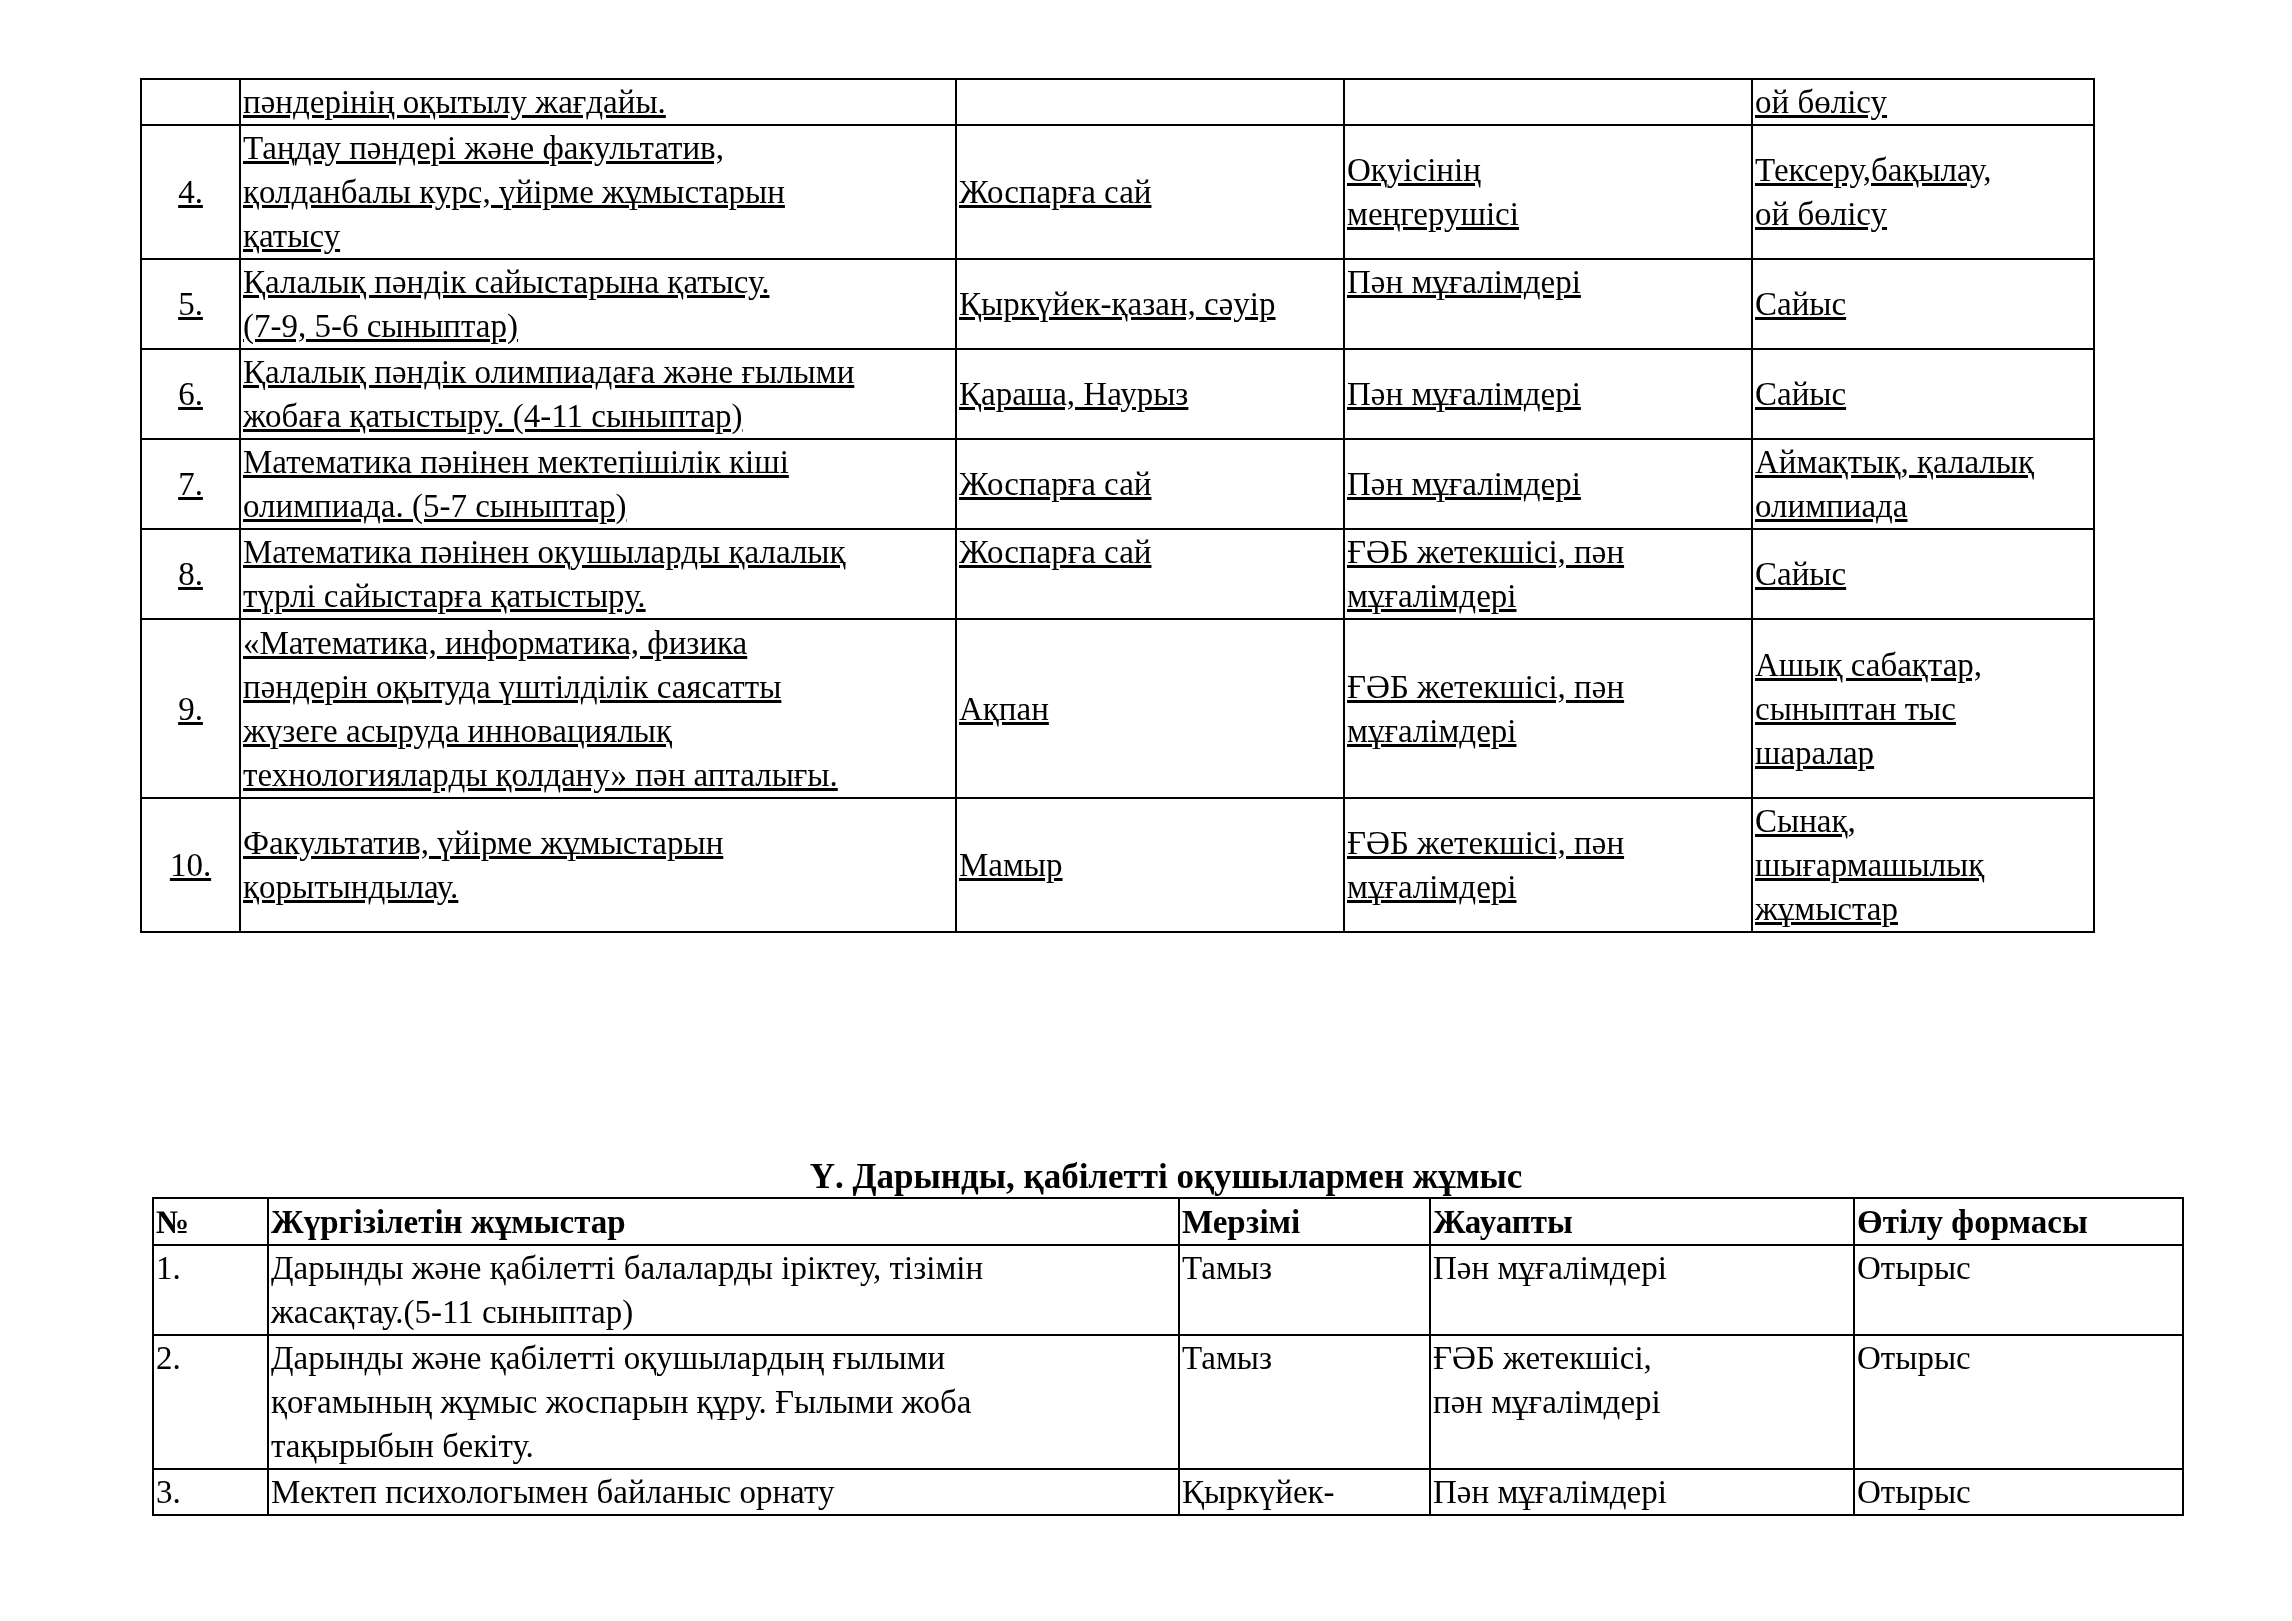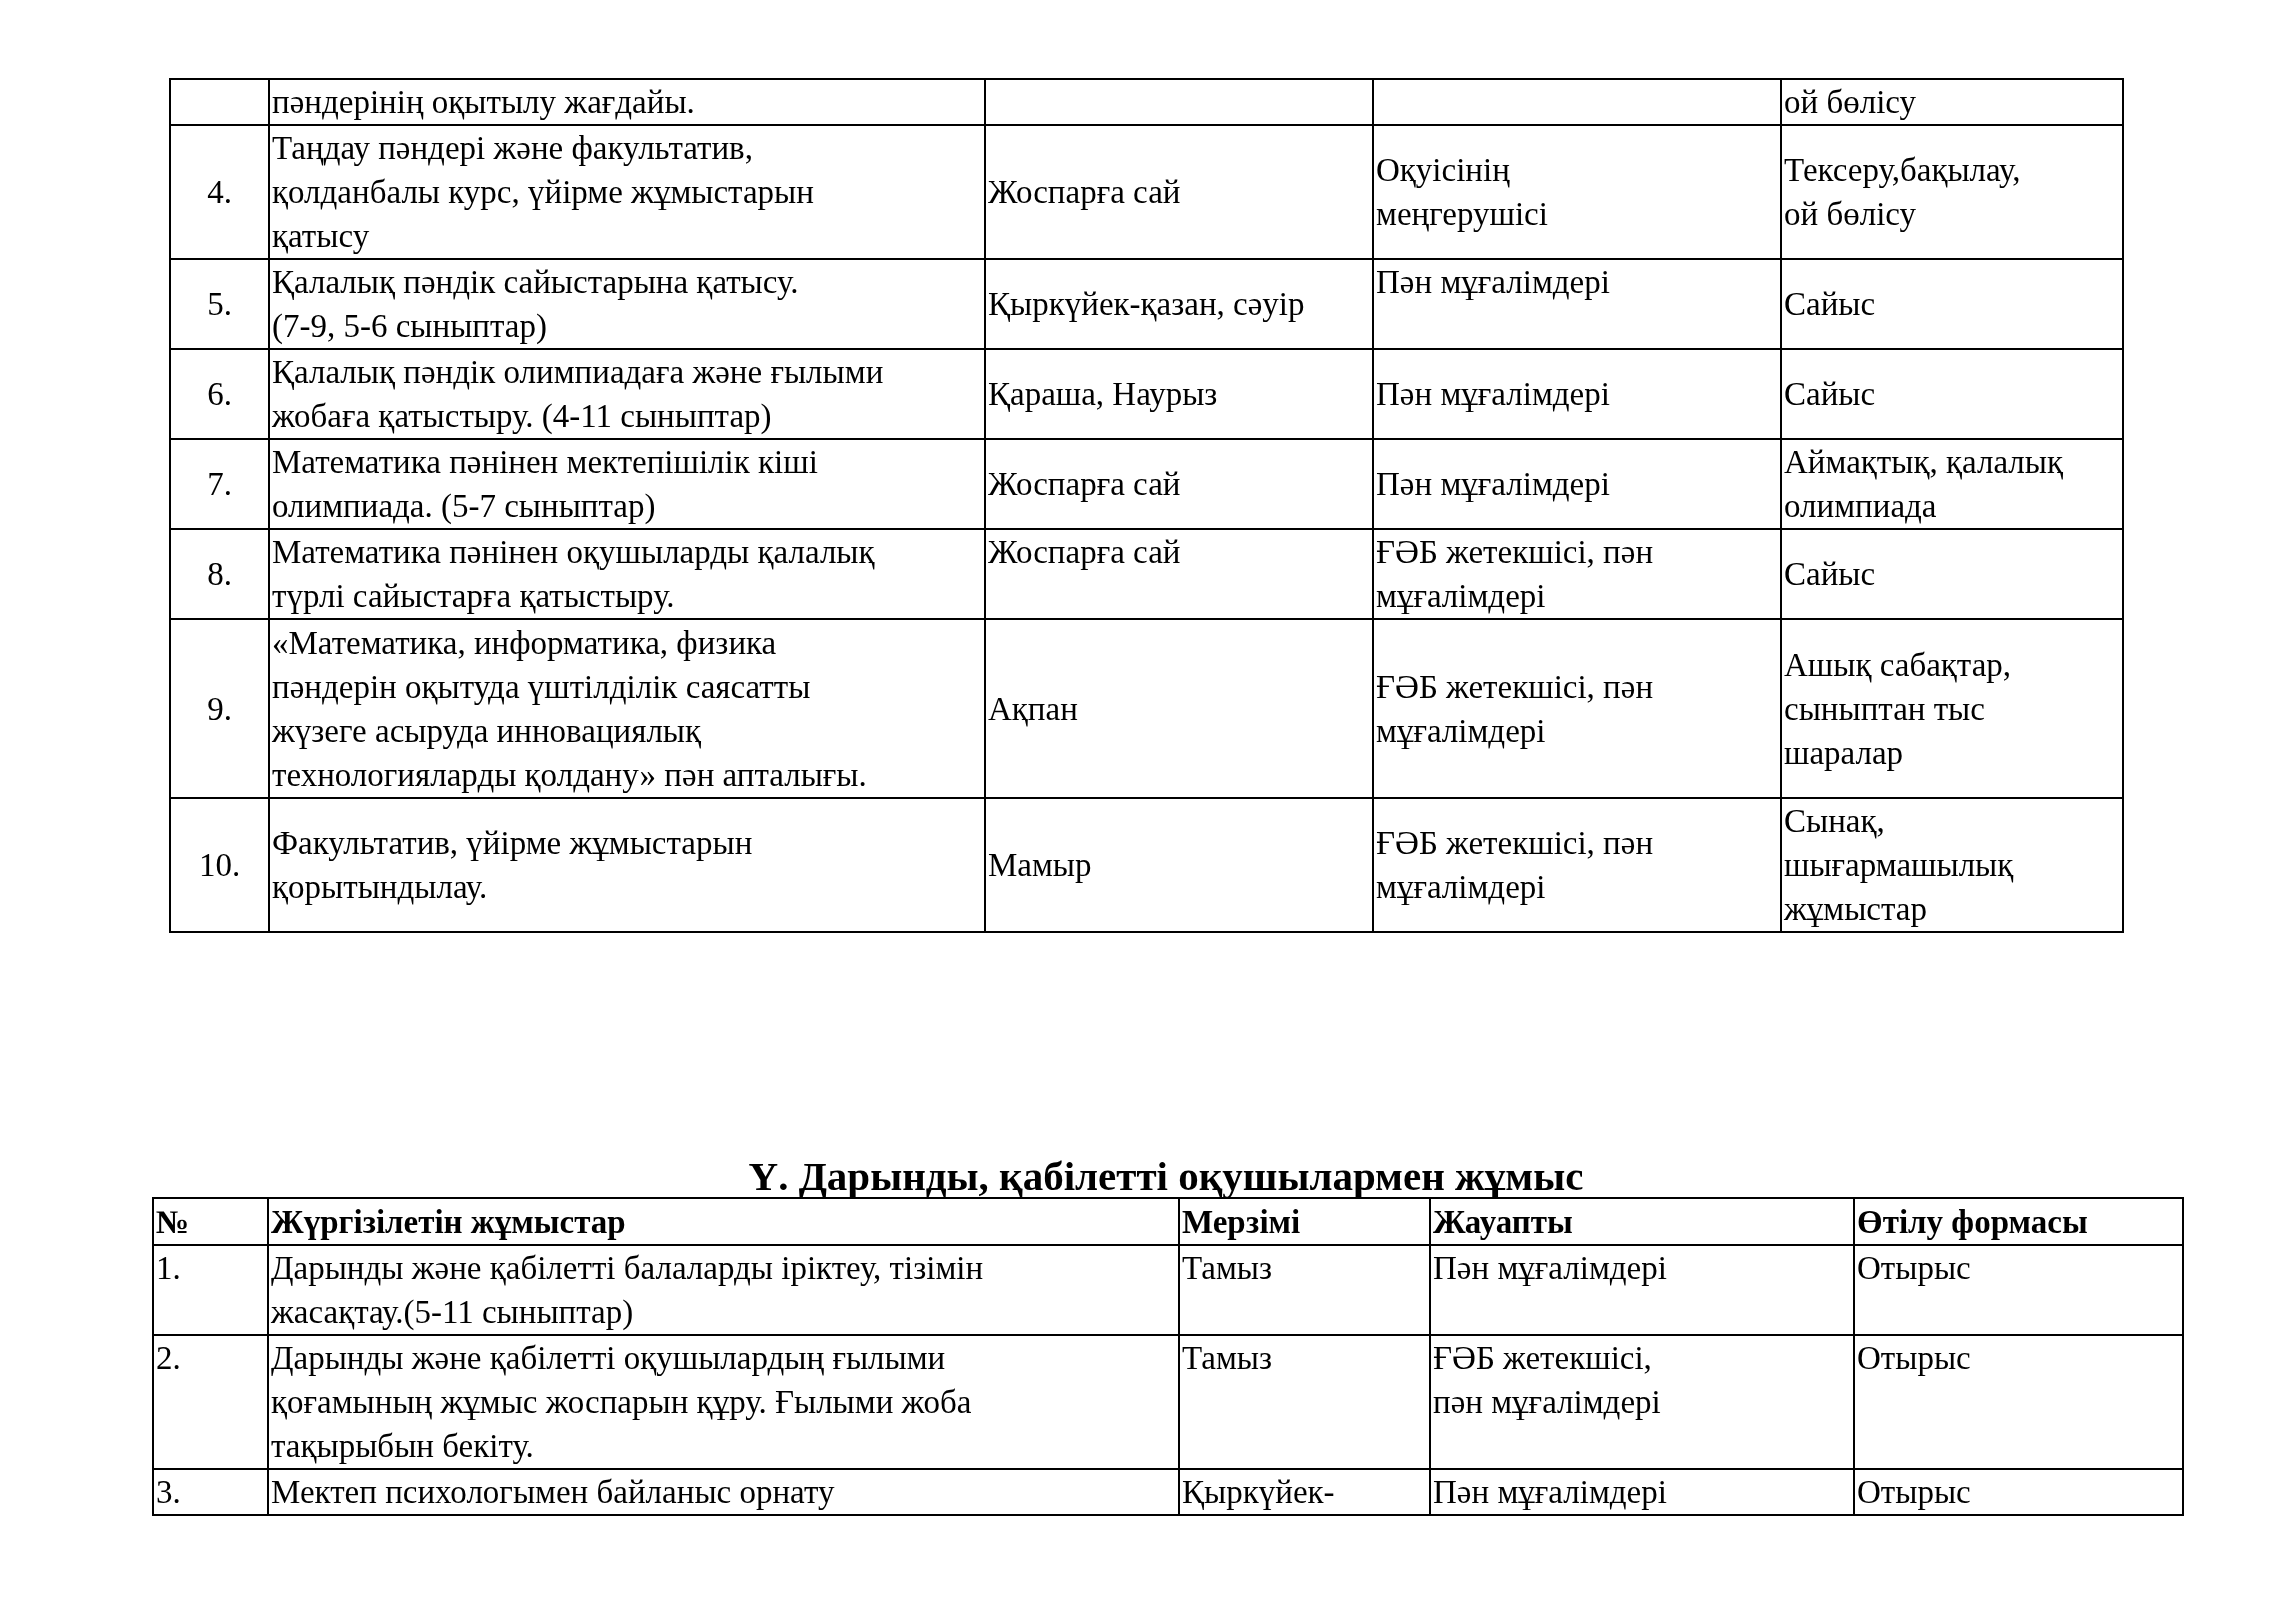--- a/index.html
+++ b/index.html
@@ -14,32 +14,32 @@
     font-size: 33px;
     line-height: 44px;
     padding: 0 2px;
     vertical-align: middle;
     text-align: left;
     font-weight: normal;
     white-space: pre-line;
     overflow: hidden;
   }
   
-  #t1 { left: 169px; top: 78px; width: 1953px; }
+  #t1 { left: 140px; top: 78px; width: 1953px; text-decoration: underline; }
   #t1 td.num { text-align: center; }
   #t1 td.top { vertical-align: top; }
   #t1 col.c1 { width: 99px; }
   #t1 col.c2 { width: 716px; }
   #t1 col.c3 { width: 388px; }
   #t1 col.c4 { width: 408px; }
   #t1 col.c5 { width: 342px; }
 
   #t2-title {
     position: absolute; left: 152px; width: 2028px; top: 1157px;
-    text-align: center; font-weight: bold; font-size: 41px; line-height: 39px;
+    text-align: center; font-weight: bold; font-size: 35px; line-height: 39px;
   }
   
   #t2 { left: 152px; top: 1197px; width: 2030px; }
   #t2 th { font-weight: bold; vertical-align: middle; }
   #t2 td { vertical-align: top; }
   #t2 col.c1 { width: 115px; }
   #t2 col.c2 { width: 911px; }
   #t2 col.c3 { width: 251px; }
   #t2 col.c4 { width: 424px; }
   #t2 col.c5 { width: 329px; }

